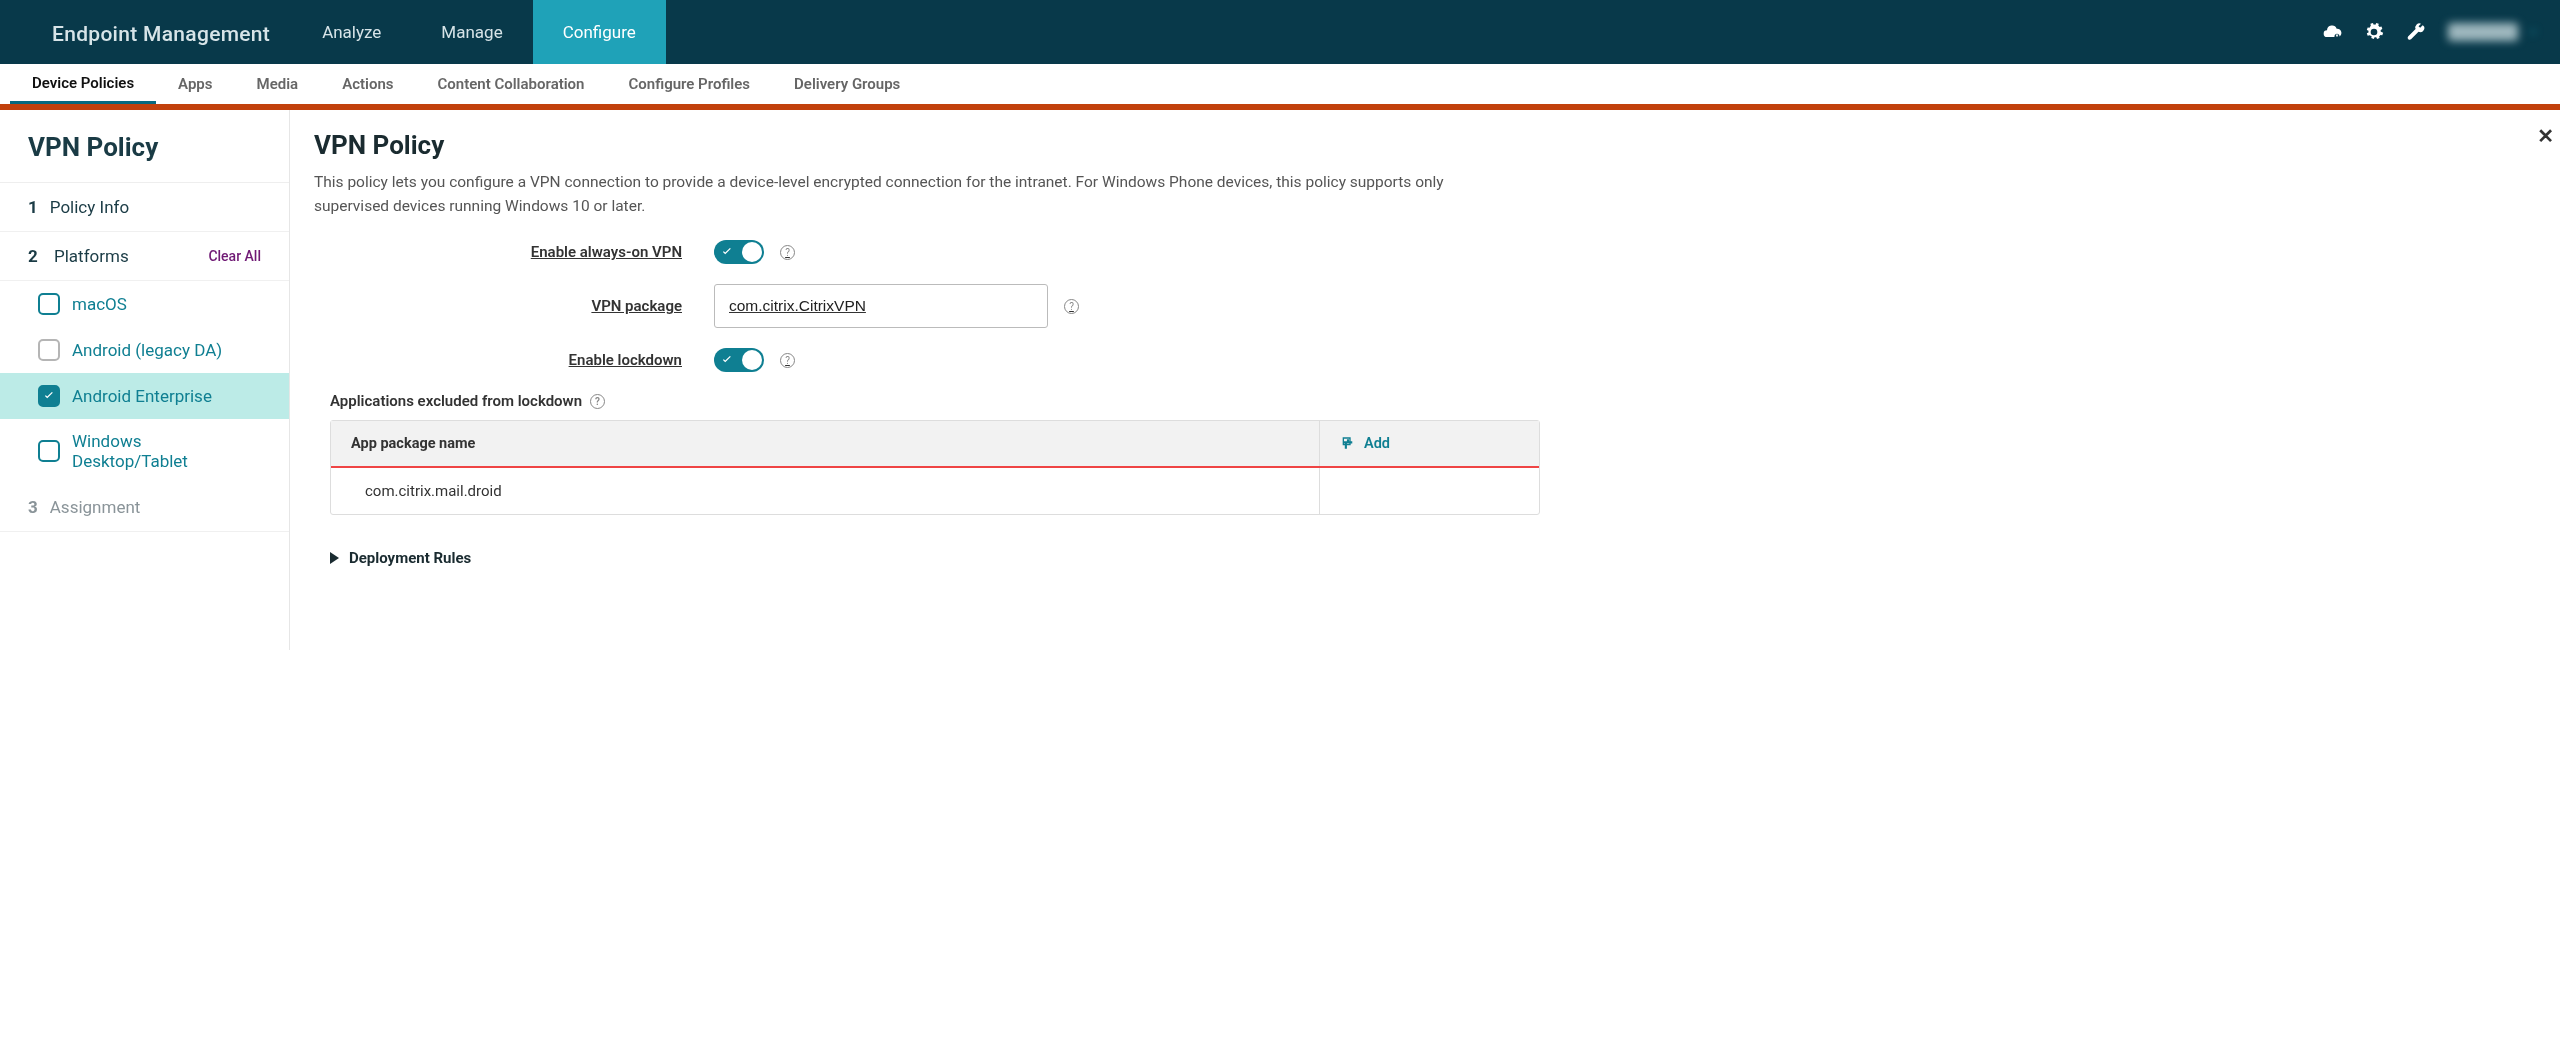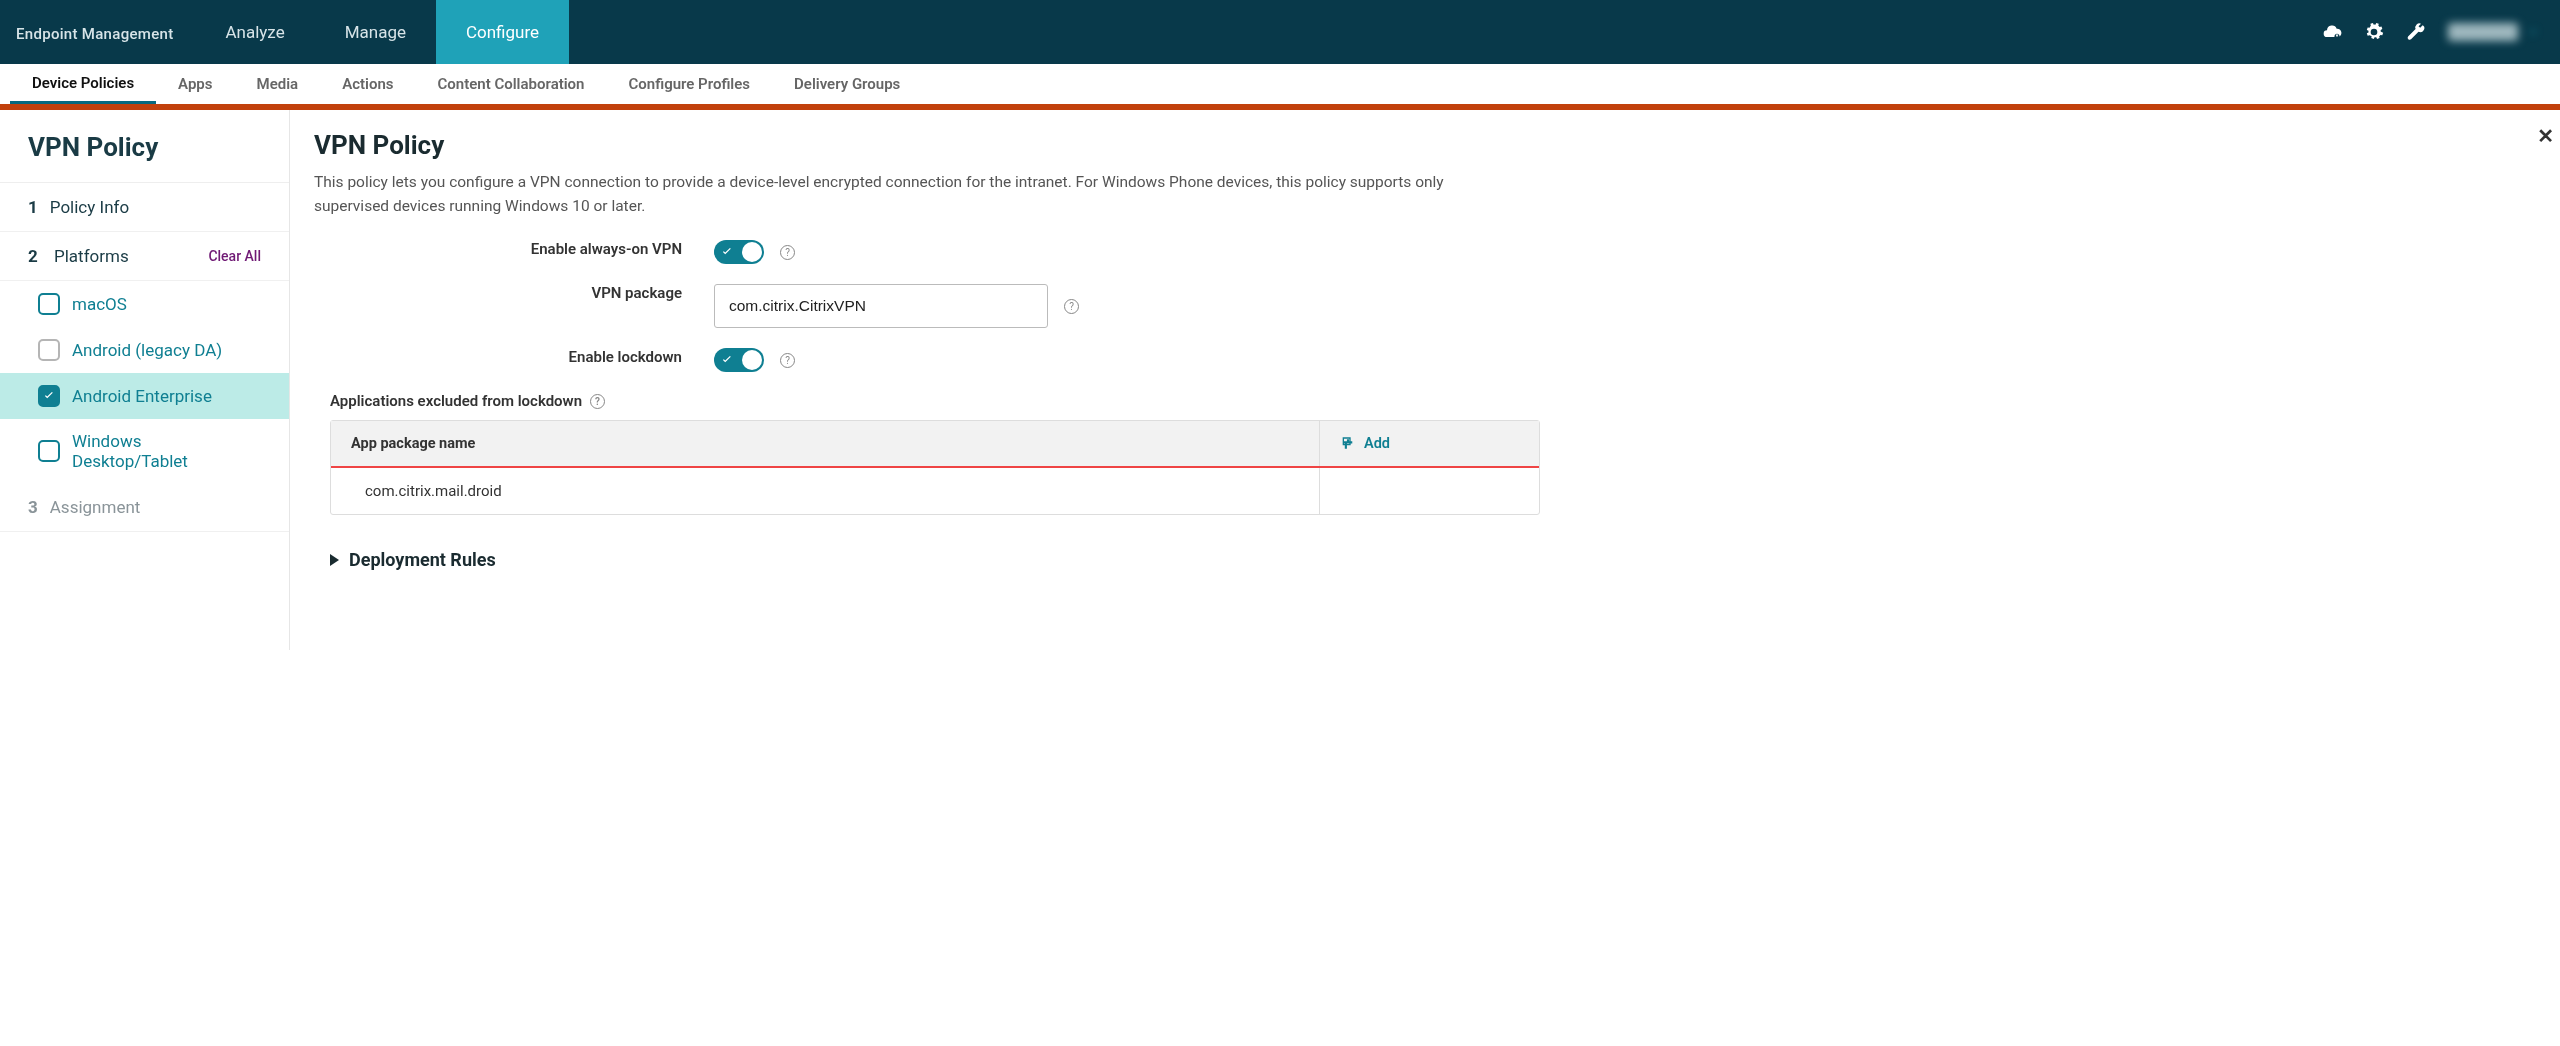--- a/index.html
+++ b/index.html
@@ -1,20 +1,20 @@
 <!DOCTYPE html>
 <html><head>
 <meta charset="utf-8">
 <style>
   * { box-sizing: border-box; margin: 0; padding: 0; }
   body { font-family: -apple-system, BlinkMacSystemFont, "Segoe UI", Roboto, Helvetica, Arial, sans-serif; color: #333; background:#fff; }
 
   
   .topbar { background: #08394a; height: 64px; display: flex; align-items: stretch; }
-  .brand { color: #d7e4e8; font-size: 15px; font-weight: 500; display:flex; align-items:center; padding: 3px 22px 0 16px; letter-spacing:0.3px;}
+  .brand { color: #d7e4e8; font-size: 21px; font-weight: 500; display:flex; align-items:center; padding: 3px 22px 0 16px; letter-spacing:0.3px;margin-left:36px;}
   .topnav { display: flex; }
   .topnav-item { color: #d7e4e8; font-size: 17px; display:flex; align-items:center; padding: 0 30px; cursor:pointer; }
   .topnav-item.active { background: #1fa2b8; color:#fff; }
   .top-spacer { flex:1; }
   .topicons { display:flex; align-items:center; gap: 22px; padding-right: 20px; color:#fff; }
   .topicons .icon { width:20px; height:20px; fill:#fff; cursor:pointer; }
   .user-area { display:flex; align-items:center; gap:8px; filter: blur(4px); }
   .user-blob { width:70px; height:18px; background:#9fb8bf; border-radius:3px; }
   .chev { fill:#1fa2b8; }
 
@@ -40,21 +40,21 @@
   .chk.checked svg { display:block; }
   .side-row.assign { color:#8a9499; }
   .side-row.assign .num { color:#8a9499; }
 
   
   .main { flex:1; padding: 20px 40px 40px 24px; position:relative;}
   .main-title { font-size:26px; font-weight:700; color:#1a2b30; margin-bottom:10px;}
   .close-x { position:absolute; top:14px; right:6px; font-size:20px; color:#333; cursor:pointer; font-weight:700;}
   .desc { font-size:15.5px; color:#555; line-height:1.55; max-width: 1140px; margin-bottom: 22px;}
 
-  .form-row { display:flex; margin-bottom: 20px; }
+  .form-row { display:flex; align-items:center; margin-bottom: 20px; text-decoration: underline; }
   .form-label { width: 400px; text-align:right; padding-right: 32px; font-size:15px; color:#333; font-weight:600;}
   .form-control-area { display:flex; align-items:center; gap:16px;}
 
   .toggle { width:50px; height:24px; border-radius:12px; background:#0f7f92; position:relative; cursor:pointer; display:inline-flex; align-items:center;}
   .toggle .knob { width:20px; height:20px; border-radius:50%; background:#fff; position:absolute; right:2px; top:2px;}
   .toggle .check { position:absolute; left:6px; top:5px; width:14px; height:14px; fill:#fff;}
 
   .help-icon { width:15px; height:15px; border:1.5px solid #888; border-radius:50%; display:inline-flex; align-items:center; justify-content:center; font-size:10px; color:#888; cursor:pointer;}
 
   .text-input { width:334px; height:44px; border:1px solid #bbb; border-radius:3px; padding:0 14px; font-size:15.5px; color:#222; }
@@ -64,21 +64,21 @@
   .excl-table { border:1px solid #ddd; border-radius:3px; margin-left:16px; width: calc(100% - 16px); max-width:1210px;}
   .excl-head { display:flex; background:#f2f2f2; border-bottom:2px solid #ef4444; }
   .excl-col1 { flex:1; padding: 14px 20px; font-size:14.5px; font-weight:700; color:#333;}
   .excl-col2 { width:220px; padding:14px 20px; border-left:1px solid #ddd; color:#0f7f92; font-size:14.5px; font-weight:600; display:flex; align-items:center; gap:8px; cursor:pointer;}
   .excl-row { display:flex; }
   .excl-row .cell1 { flex:1; padding: 14px 20px 14px 34px; font-size:15px; color:#333;}
   .excl-row .cell2 { width:220px; border-left:1px solid #ddd;}
 
   .deploy { display:flex; align-items:center; gap:10px; margin: 34px 0 0 16px; cursor:pointer;}
   .deploy .tri { width:0; height:0; border-top:6px solid transparent; border-bottom:6px solid transparent; border-left:9px solid #1a2b30;}
-  .deploy .lbl { font-size:18px; font-weight:700; color:#1a2b30;}
+  .deploy .lbl { font-size:15px; font-weight:700; color:#1a2b30;}
 
   .add-icon { width:16px; height:16px; fill:#0f7f92; }
 </style>
 </head>
 <body>
 
 <div class="topbar">
   <div class="brand">Endpoint Management</div>
   <div class="topnav">
     <div class="topnav-item">Analyze</div>

